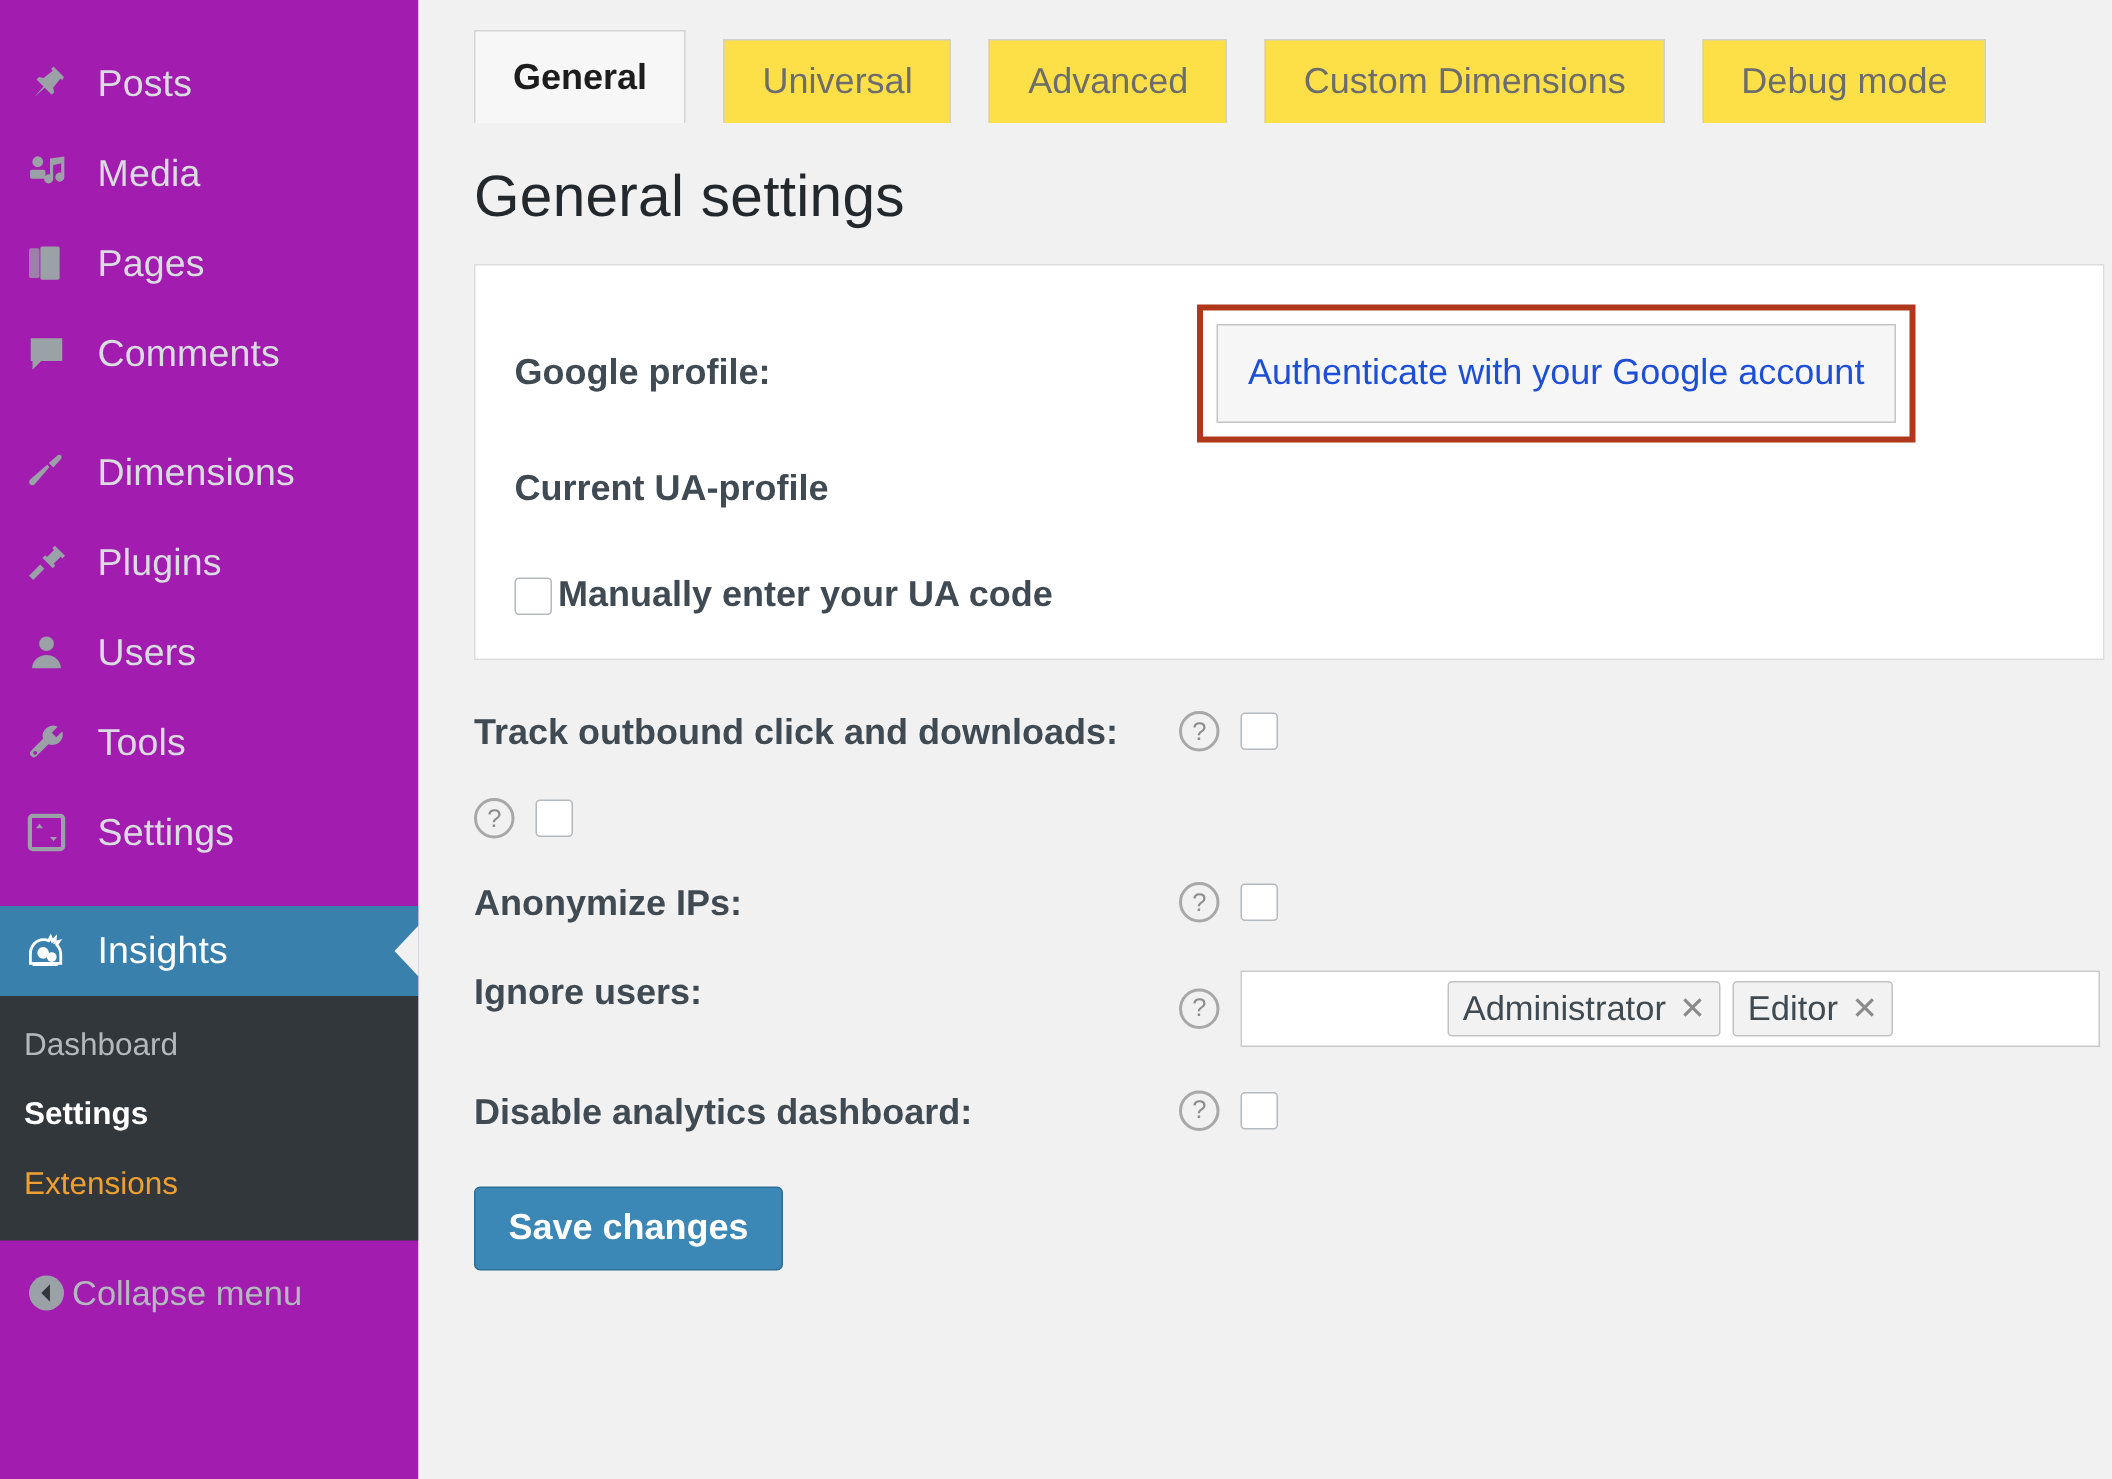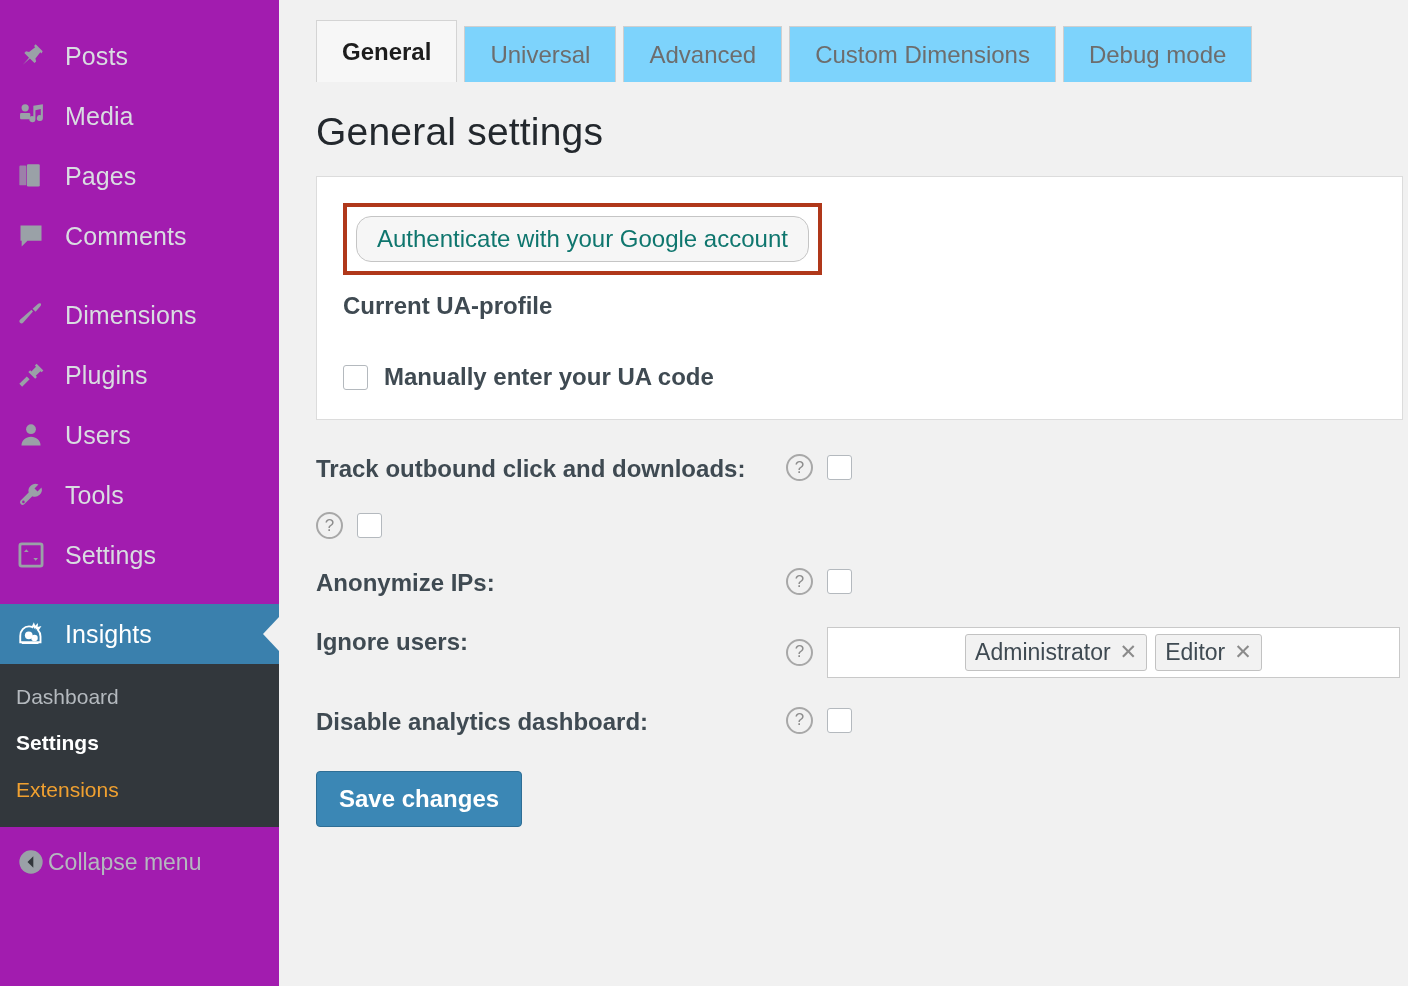--- a/index.html
+++ b/index.html
@@ -75,28 +75,28 @@
   
   #main {
     flex: 1;
     height: 986px;
     background: #f1f1f1;
     padding: 20px 0 0 37px;
     position: relative;
   }
 
   
-  #tabs { display: flex; align-items: flex-end; height: 62px; }
+  #tabs { display: flex; align-items: flex-end; height: 62px; gap: 18px; }
   .tab {
     height: 56px;
     display: flex; align-items: center;
     padding: 0 25px;
     font-size: 24px;
     color: #6d6d6d;
-    background: #7dd3fc;
+    background: #fde047;
     border: 1px solid #cfcfcf;
     border-bottom: none;
     margin-right: 7px;
   }
   .tab.active {
     background: #f7f7f7;
     color: #1d1d1d;
     font-weight: bold;
     border-color: #d4d4d4;
     height: 62px;
@@ -131,42 +131,42 @@
     color: #3f4a52;
   }
   .auth-wrap {
     border: 4px solid #b0381a;
     padding: 9px;
     display: inline-block;
   }
   .auth-btn {
     background: #f6f6f6;
     border: 1px solid #c5c5c5;
-    border-radius: 15px;
-    padding: 8px 20px;
-    font-size: 24px;
-    color: #0f766e;
+    border-radius: 0;
+    padding: 18px 20px;
+    font-size: 24px;
+    color: #1d4ed8;
     font-family: "Liberation Sans", sans-serif;
     cursor: pointer;
   }
   .ua-check-row {
     display: flex;
     align-items: center;
     margin-top: 26px;
   }
   .cbx {
     width: 25px; height: 25px;
     border: 1px solid #b4b9be;
     border-radius: 3px;
     background: #fff;
     display: inline-block;
     flex: 0 0 25px;
   }
   .ua-check-row .cbx-label {
-    margin-left: 16px;
+    margin-left: 4px;
     font-size: 24px;
     font-weight: bold;
     color: #3f4a52;
   }
 
   
   .setting-row {
     display: flex;
     align-items: flex-start;
     margin-bottom: 27px;
@@ -381,20 +381,21 @@
       </div>
       <div class="tab">
         <span>Debug mode</span>
       </div>
     </div>
 
     <h1 id="page-title">General settings</h1>
 
     <div id="profile-card">
       <div class="card-row">
+        <div class="card-label">Google profile:</div>
         <div class="auth-wrap">
           <button class="auth-btn">Authenticate with your Google account</button>
         </div>
       </div>
 
       <div class="card-row">
         <div class="card-label">Current UA-profile</div>
       </div>
 
       <div class="ua-check-row">

